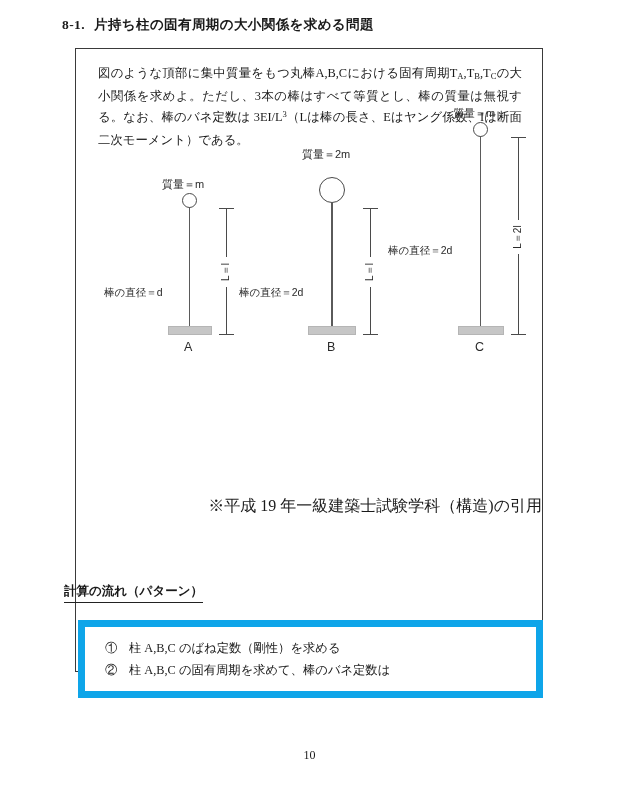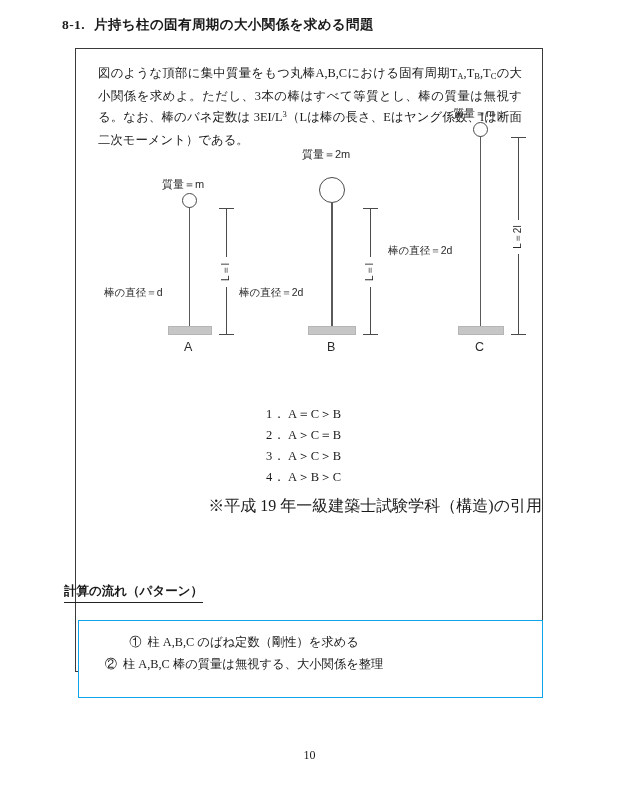--- a/index.html
+++ b/index.html
@@ -176,24 +176,23 @@
     white-space: nowrap;
   }
 
   
   .flow-box {
     position: absolute;
     left: 78px;
     top: 620px;
     width: 465px;
     height: 78px;
-    border: 1px solid #0ea5e9;
-    box-sizing: border-box;
-    background: #fff;
-    text-align: center;
+    border: 7px solid #0ea5e9;
+    box-sizing: border-box;
+    background: #fff;
   }
   .flow-list {
     position: absolute;
     left: 20px;
     top: 11px;
     font-size: 12.3px;
     line-height: 21.5px;
   }
   .flow-item { white-space: nowrap; }
   .flow-item .marker {
@@ -265,47 +264,33 @@
         <div class="col-letter" style="left:399px; top:196px;">C</div>
 
         <div class="dim-vline" style="left:442px; top:-7px; height:198px;"></div>
         <div class="dim-cap" style="left:435px; top:-7px; width:15px;"></div>
         <div class="dim-cap" style="left:435px; top:190px; width:15px;"></div>
         <div class="dim-text" style="left:425px; top:85px; width:34px; text-align:center;">L＝2l</div>
       </div>
 
     </div>
 
-    <div class="choices">
-      <div class="choice">
-        <span class="cn">1．</span><span>A＝C＞B</span>
-      </div>
-      <div class="choice">
-        <span class="cn">2．</span><span>A＞C＝B</span>
-      </div>
-      <div class="choice">
-        <span class="cn">3．</span><span>A＞C＞B</span>
-      </div>
-      <div class="choice">
-        <span class="cn">4．</span><span>A＞B＞C</span>
-      </div>
-    </div>
 
     <div class="citation">※平成 19 年一級建築士試験学科（構造)の引用</div>
 
   </div>
 
   <div class="flow-heading">計算の流れ（パターン）</div>
 
   <div class="flow-box">
     <div class="flow-list">
       <div class="flow-item">
         <span class="marker">①</span><span>柱 A,B,C のばね定数（剛性）を求める</span>
       </div>
       <div class="flow-item">
-        <span class="marker">②</span><span>柱 A,B,C 棒の質量は無視する、大小関係を整理</span>
+        <span class="marker">②</span><span>柱 A,B,C の固有周期を求めて、棒のバネ定数は</span>
       </div>
     </div>
   </div>
 
   <div class="page-number">10</div>
 
 </div>
 
 </body></html>

